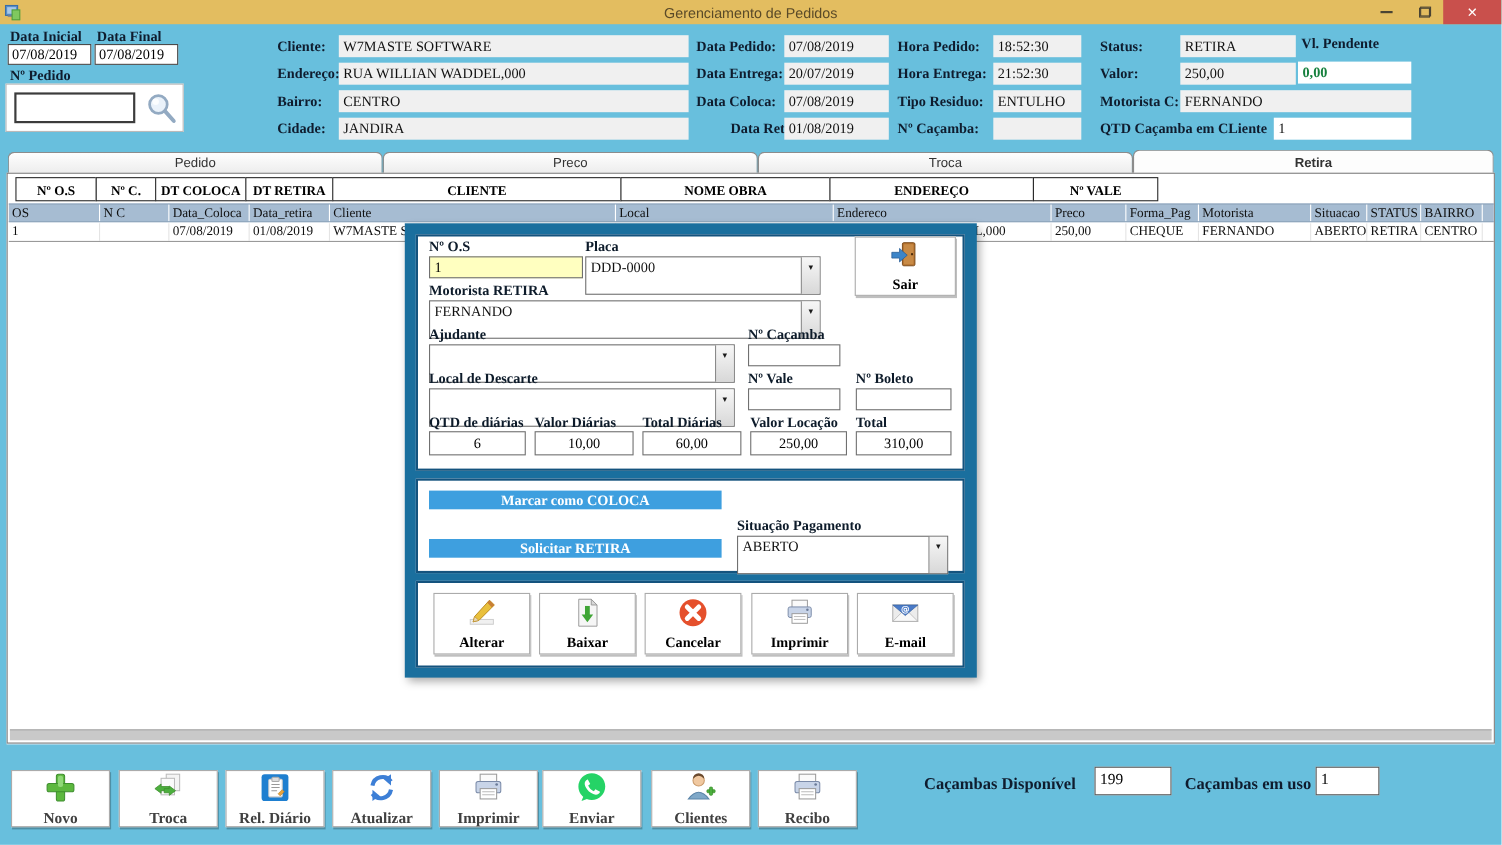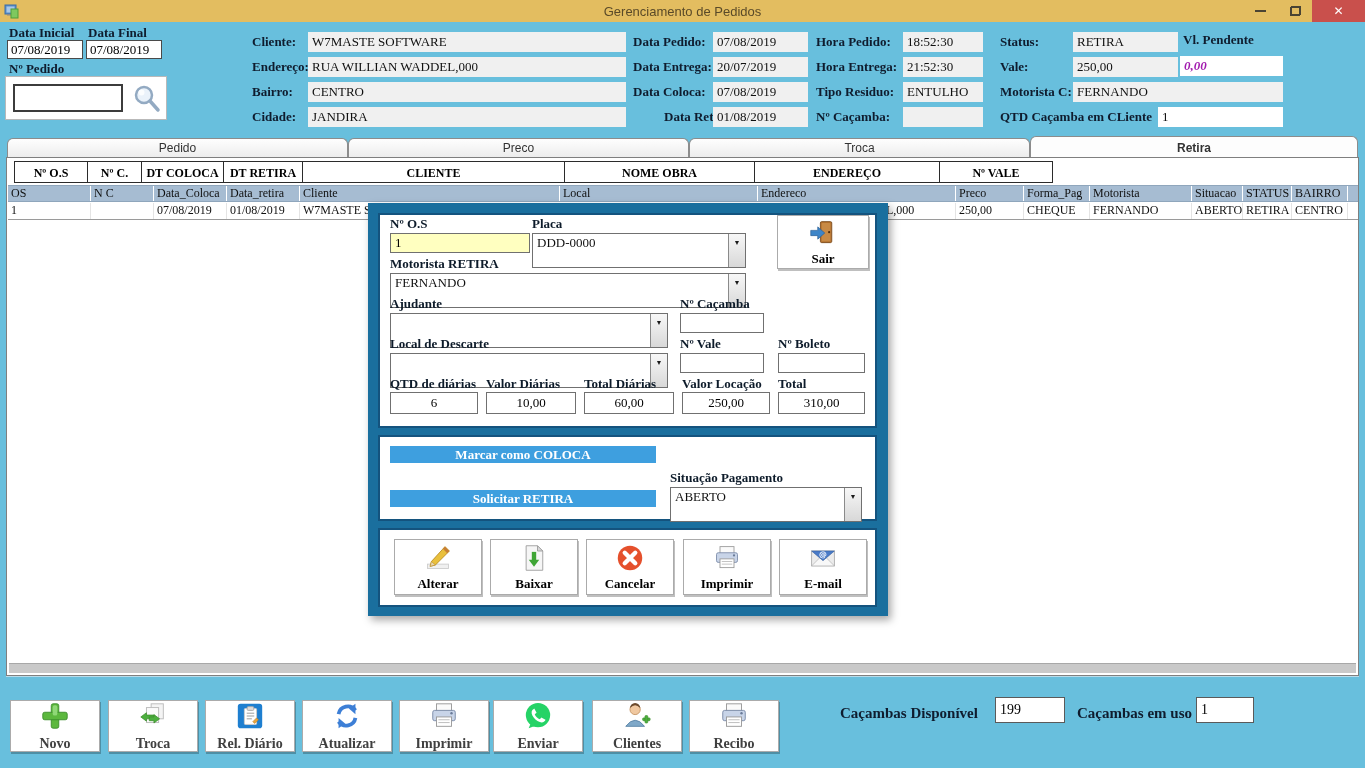--- a/index.html
+++ b/index.html
@@ -17,21 +17,21 @@
   .minglyph { width:11px; height:2px; background:#4A4433; }
   .restore { position:relative; width:11px; height:10px; }
   .restore::before { content:""; position:absolute; left:0; bottom:0; width:8px; height:7px; border:1px solid #4A4433; background:#E3BD60; }
   .restore::after { content:""; position:absolute; right:0; top:0; width:8px; height:7px; border:1px solid #4A4433; }
 
   
   .lbl { position:absolute; font-weight:bold; font-size:13px; color:#0F1C2E; white-space:nowrap; }
   .fld { position:absolute; height:20px; background:#F0F0F0; border:0; font-family:"Liberation Serif",serif; font-size:13px; color:#101010; padding:0 4px; white-space:nowrap; overflow:hidden; }
   input.fld { outline:none; }
   .fld.white { background:#FFFFFF; }
-  .fld.red { color:#a21caf; font-weight:bold;font-style:italic; }
+  .fld.red { color:#15803d; font-weight:bold; }
   .datein { position:absolute; width:76px; height:19px; border:1px solid #4A4A4A; background:#fff; font-family:"Liberation Serif",serif; font-size:13px; padding:0 3px; outline:none; }
   .searchbox { position:absolute; left:5px; top:76px; width:162px; height:44px; background:#fff; border:1px solid #B9B9B9; }
   .searchin { position:absolute; left:7px; top:7px; width:110px; height:28px; border:2px solid #3C3C3C; font-family:"Liberation Serif",serif; font-size:14px; padding:0 4px; outline:none; }
   .searchico { position:absolute; left:126px; top:7px; width:30px; height:30px; cursor:pointer; }
 
   
   .tab { position:absolute; top:138px; height:20px; background:linear-gradient(#FEFEFE,#ECECEC); border:1px solid #8C8C8C; border-bottom:none; border-radius:6px 6px 0 0; text-align:center; font-family:"Liberation Sans",sans-serif; font-size:12px; color:#333; line-height:19px; cursor:pointer; }
   .tab.active { top:136px; height:22px; font-weight:bold; background:#FDFDFD; line-height:22px; }
 
   
@@ -129,21 +129,21 @@
 <span class="lbl" style="left:816px; top:34px;">Hora Pedido:</span>
 <span class="lbl" style="left:816px; top:59px;">Hora Entrega:</span>
 <span class="lbl" style="left:816px; top:84px;">Tipo Residuo:</span>
 <span class="lbl" style="left:816px; top:109px;">Nº Caçamba:</span>
 <input class="fld" style="left: 903px; top: 32px; width: 80px;" value="18:52:30">
 <input class="fld" style="left: 903px; top: 57px; width: 80px;" value="21:52:30">
 <input class="fld" style="left: 903px; top: 82px; width: 80px;" value="ENTULHO">
 <input class="fld" style="left: 903px; top: 107px; width: 80px;" value="">
 
 <span class="lbl" style="left:1000px; top:34px;">Status:</span>
-<span class="lbl" style="left:1000px; top:59px;">Vale:</span>
+<span class="lbl" style="left:1000px; top:59px;">Valor:</span>
 <span class="lbl" style="left:1000px; top:84px;">Motorista C:</span>
 <span class="lbl" style="left:1000px; top:109px;">QTD Caçamba em CLiente</span>
 <input class="fld" style="left: 1073px; top: 32px; width: 105px;" value="RETIRA">
 <input class="fld" style="left: 1073px; top: 57px; width: 105px;" value="250,00">
 <input class="fld" style="left: 1073px; top: 82px; width: 210px;" value="FERNANDO">
 <input class="fld white" style="left: 1158px; top: 107px; width: 125px;" value="1">
 
 <span class="lbl" style="left:1183px; top:32px;">Vl. Pendente</span>
 <input class="fld white red" style="left: 1180px; top: 56px; width: 103px;" value="0,00">
 

